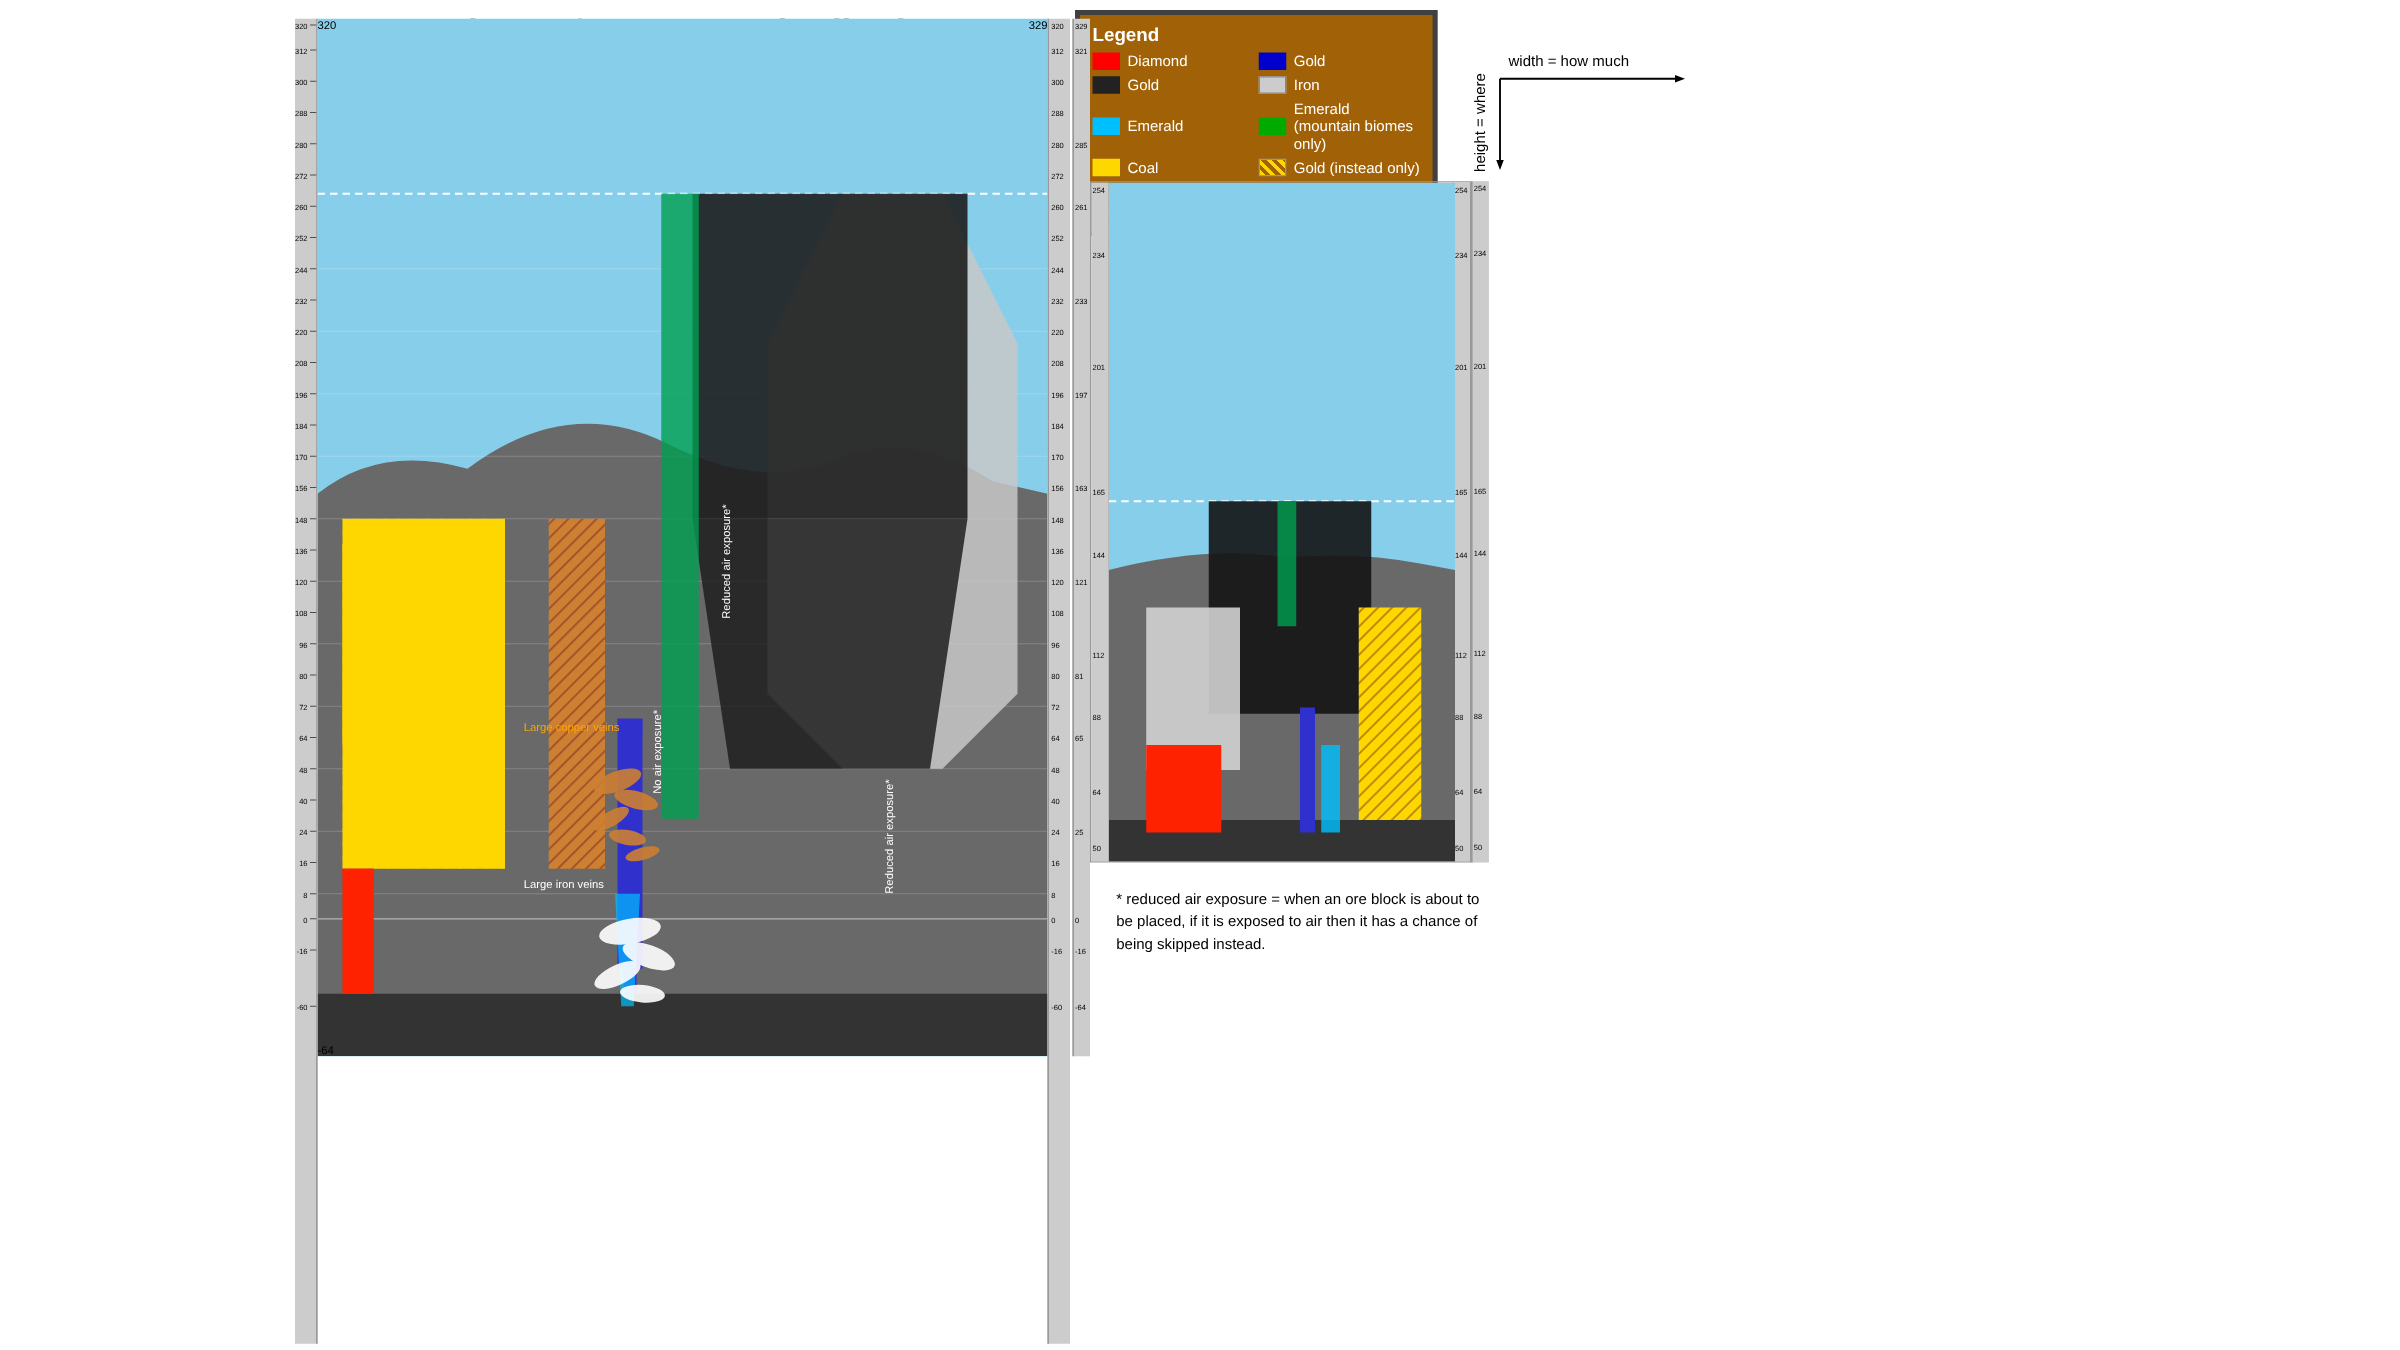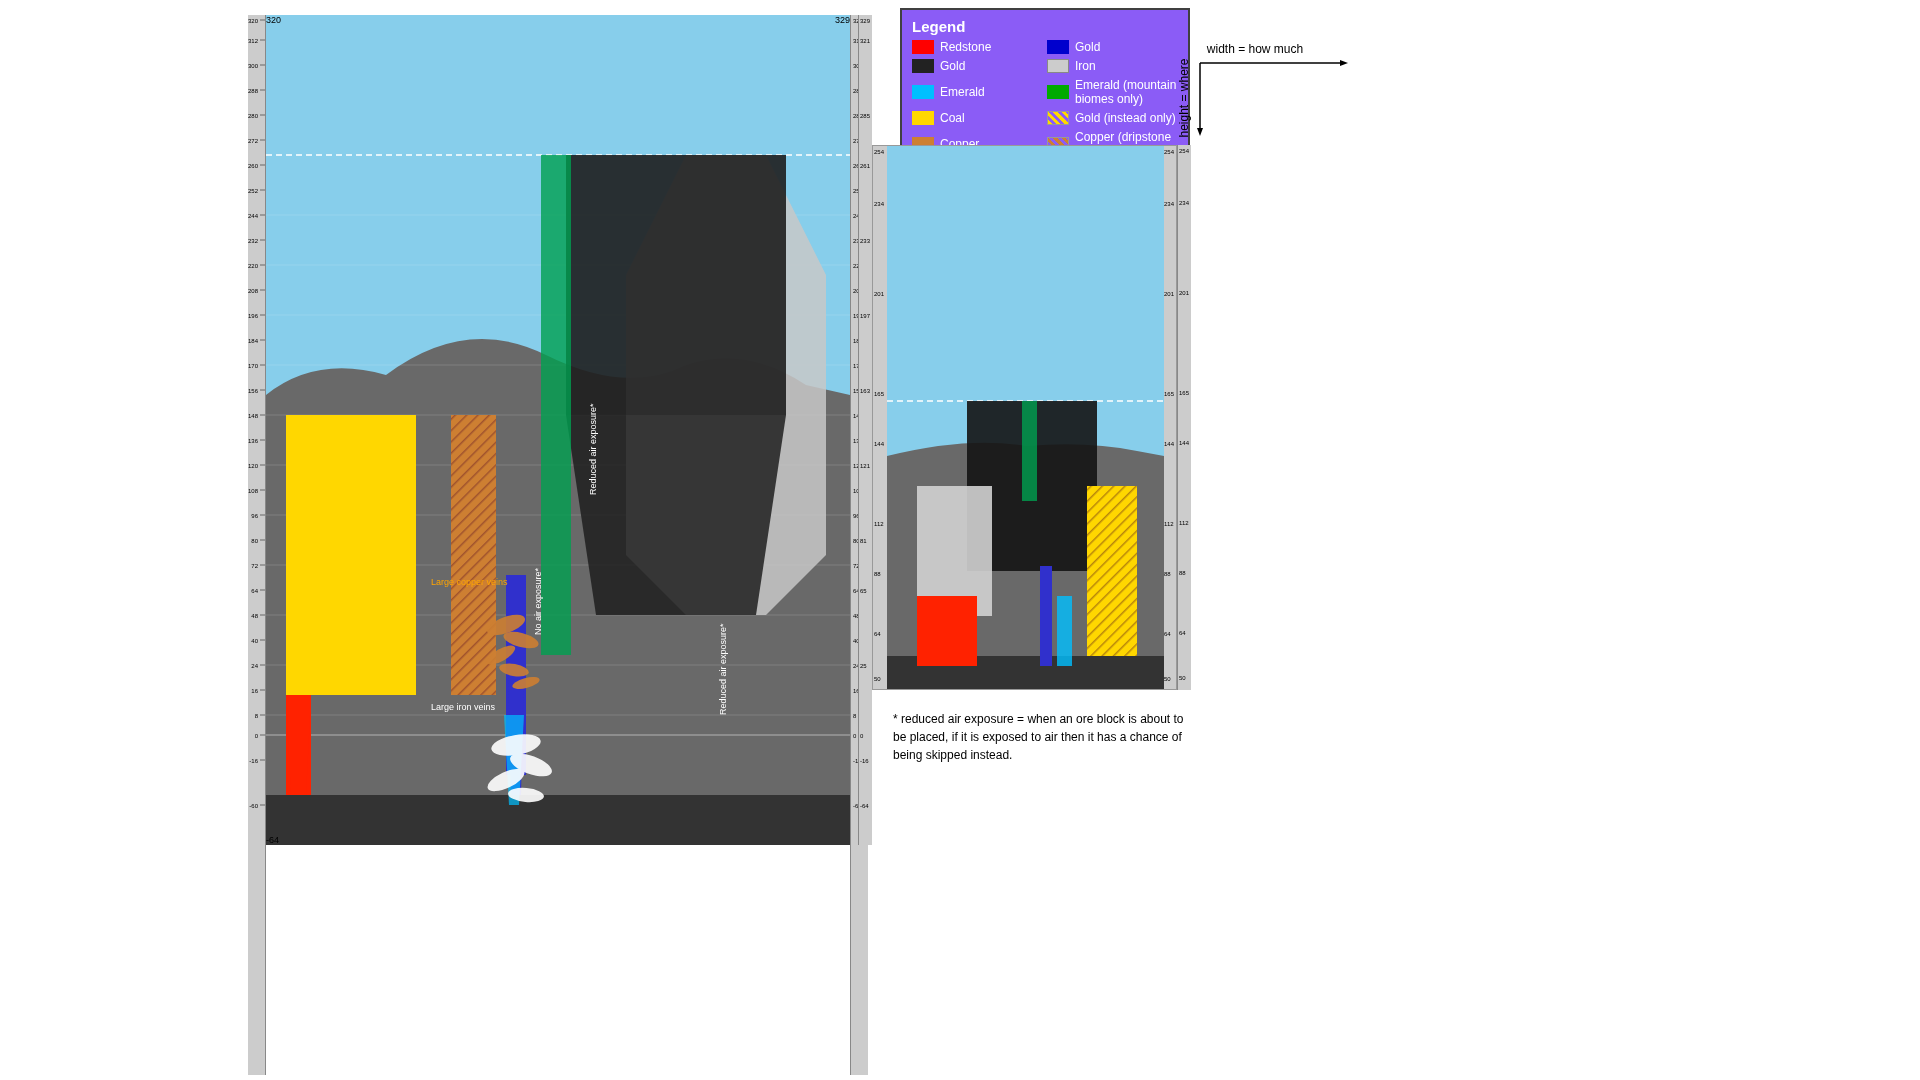--- a/index.html
+++ b/index.html
@@ -21,25 +21,25 @@
       text-align: center;
       font-size: 28px;
       font-weight: bold;
       color: #000;
     }
 
     
     #legend {
       position: absolute;
       top: 8px;
-      left: 900px;
+      left: 860px;
       width: 290px;
-      background: #8b5cf6;
+      background: #a16207;
       padding: 8px 10px;
-      border: 2px solid #404040;
+      border: 4px solid #404040;
     }
     #legend-title {
       font-size: 15px;
       font-weight: bold;
       color: #fff;
       margin-bottom: 5px;
     }
     .legend-row {
       display: flex;
       align-items: center;
@@ -116,21 +116,21 @@
 </head>
 <body>
 
 <div id="main-title">Minecraft 1.18 Ore Distribution</div>
 
 <div id="legend">
   <div id="legend-title">Legend</div>
   <div class="legend-grid">
     <div class="legend-row">
       <span class="legend-color" style="background:#FF0000;"></span>
-      <span class="legend-label">Redstone</span>
+      <span class="legend-label">Diamond</span>
     </div>
     <div class="legend-row">
       <span class="legend-color" style="background:#0000CD;"></span>
       <span class="legend-label">Gold</span>
     </div>
     <div class="legend-row">
       <span class="legend-color" style="background:#222222;"></span>
       <span class="legend-label">Gold</span>
     </div>
     <div class="legend-row">
@@ -172,21 +172,21 @@
 
     <line x1="30" y1="55" x2="30" y2="120" stroke="#000" stroke-width="1.5"></line>
     <polygon points="27,120 30,128 33,120" fill="#000"></polygon>
 
     <text x="85" y="45" font-size="12" text-anchor="middle" font-family="Arial">width = how much</text>
 
     <text x="18" y="90" font-size="12" text-anchor="middle" font-family="Arial" transform="rotate(-90, 18, 90)">height = where</text>
   </svg>
 </div>
 
-<div style="position:absolute; top:15px; left:248px; width:620px; height:1060px;">
+<div style="position:absolute; top:15px; left:236px; width:620px; height:1060px;">
 
   <div style="position:absolute; left:0; top:0; width:18px; height:100%; background:#ccc; border-right:1px solid #888; font-size:7px; overflow:hidden;">
     <svg width="18" height="830">
       <rect width="18" height="830" fill="#ccc"></rect>
 
       <line x1="12" y1="5" x2="18" y2="5" stroke="#000" stroke-width="0.5"></line>
       <text x="10" y="8" font-size="6" text-anchor="end" fill="#000">320</text>
       <line x1="12" y1="25" x2="18" y2="25" stroke="#000" stroke-width="0.5"></line>
       <text x="10" y="28" font-size="6" text-anchor="end" fill="#000">312</text>
       <line x1="12" y1="50" x2="18" y2="50" stroke="#000" stroke-width="0.5"></line>

